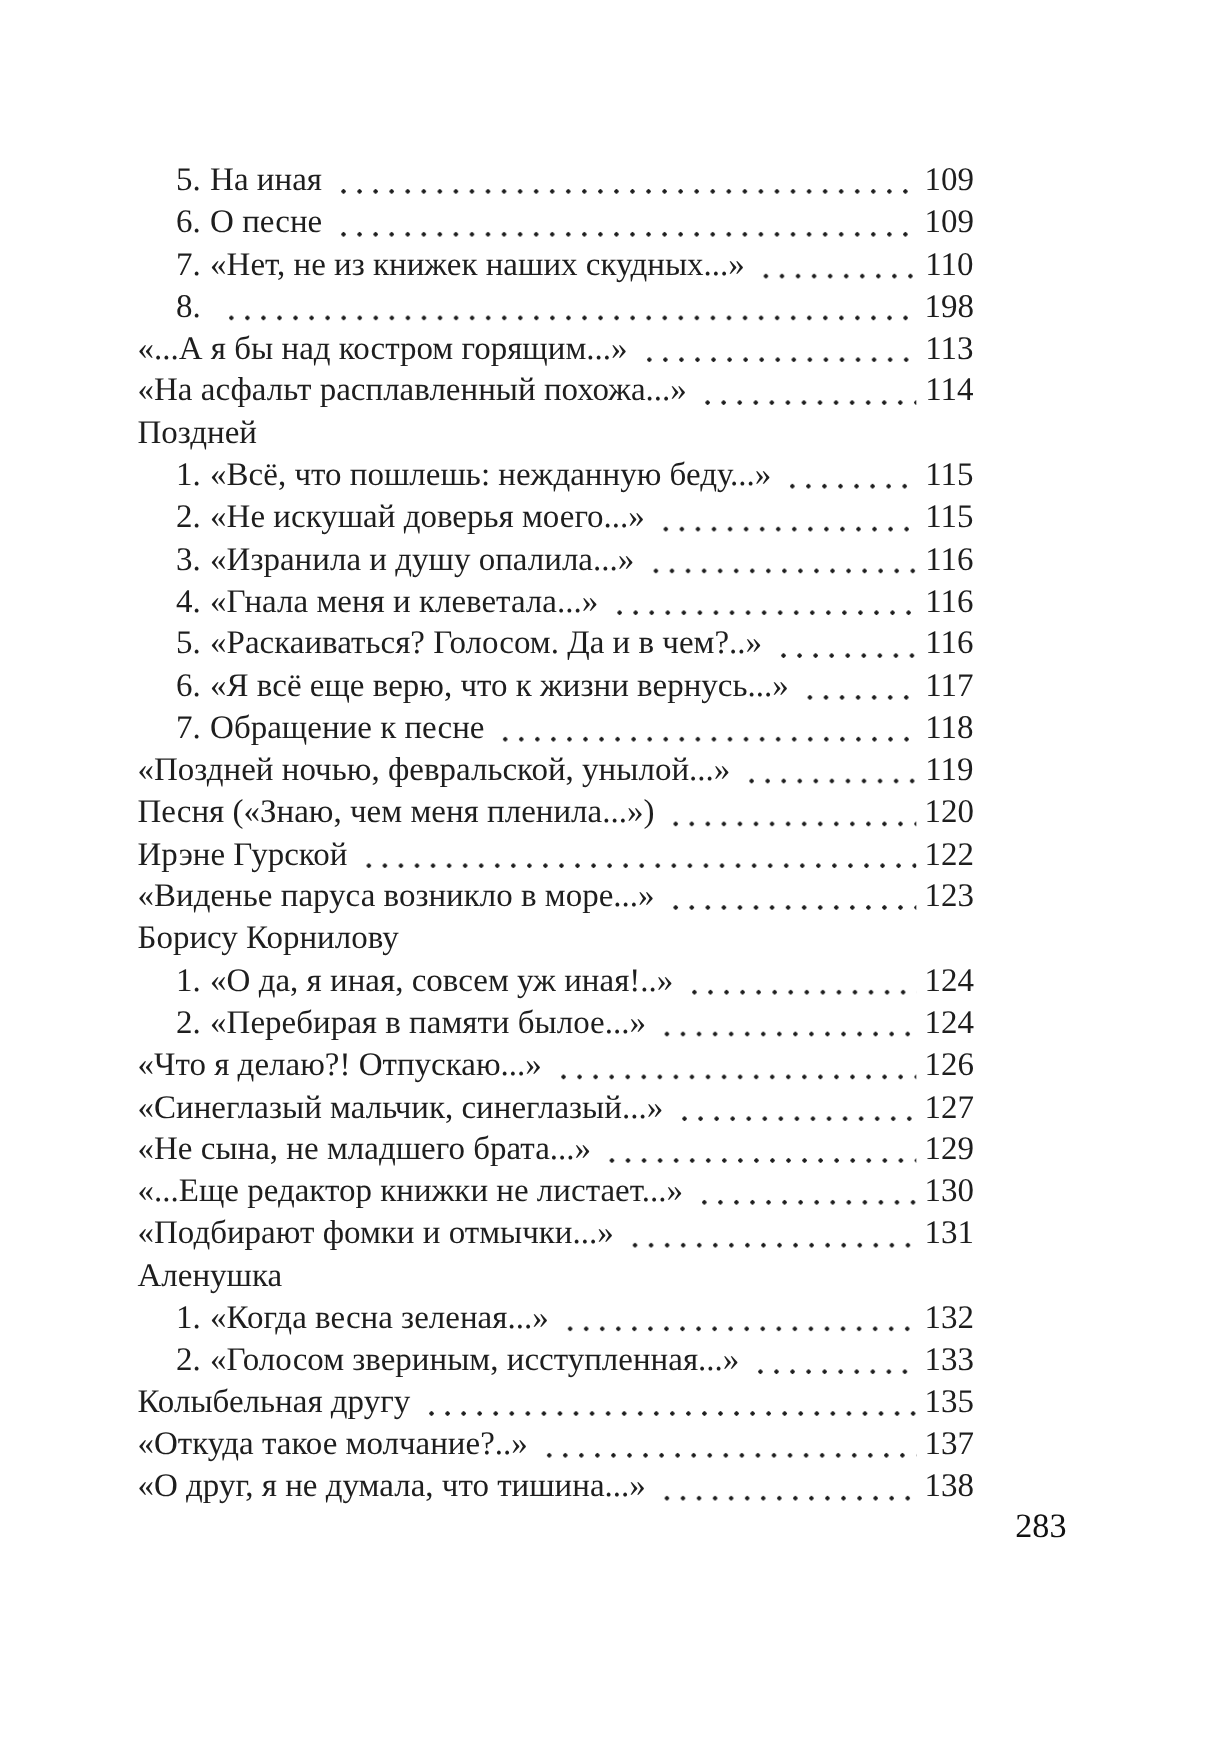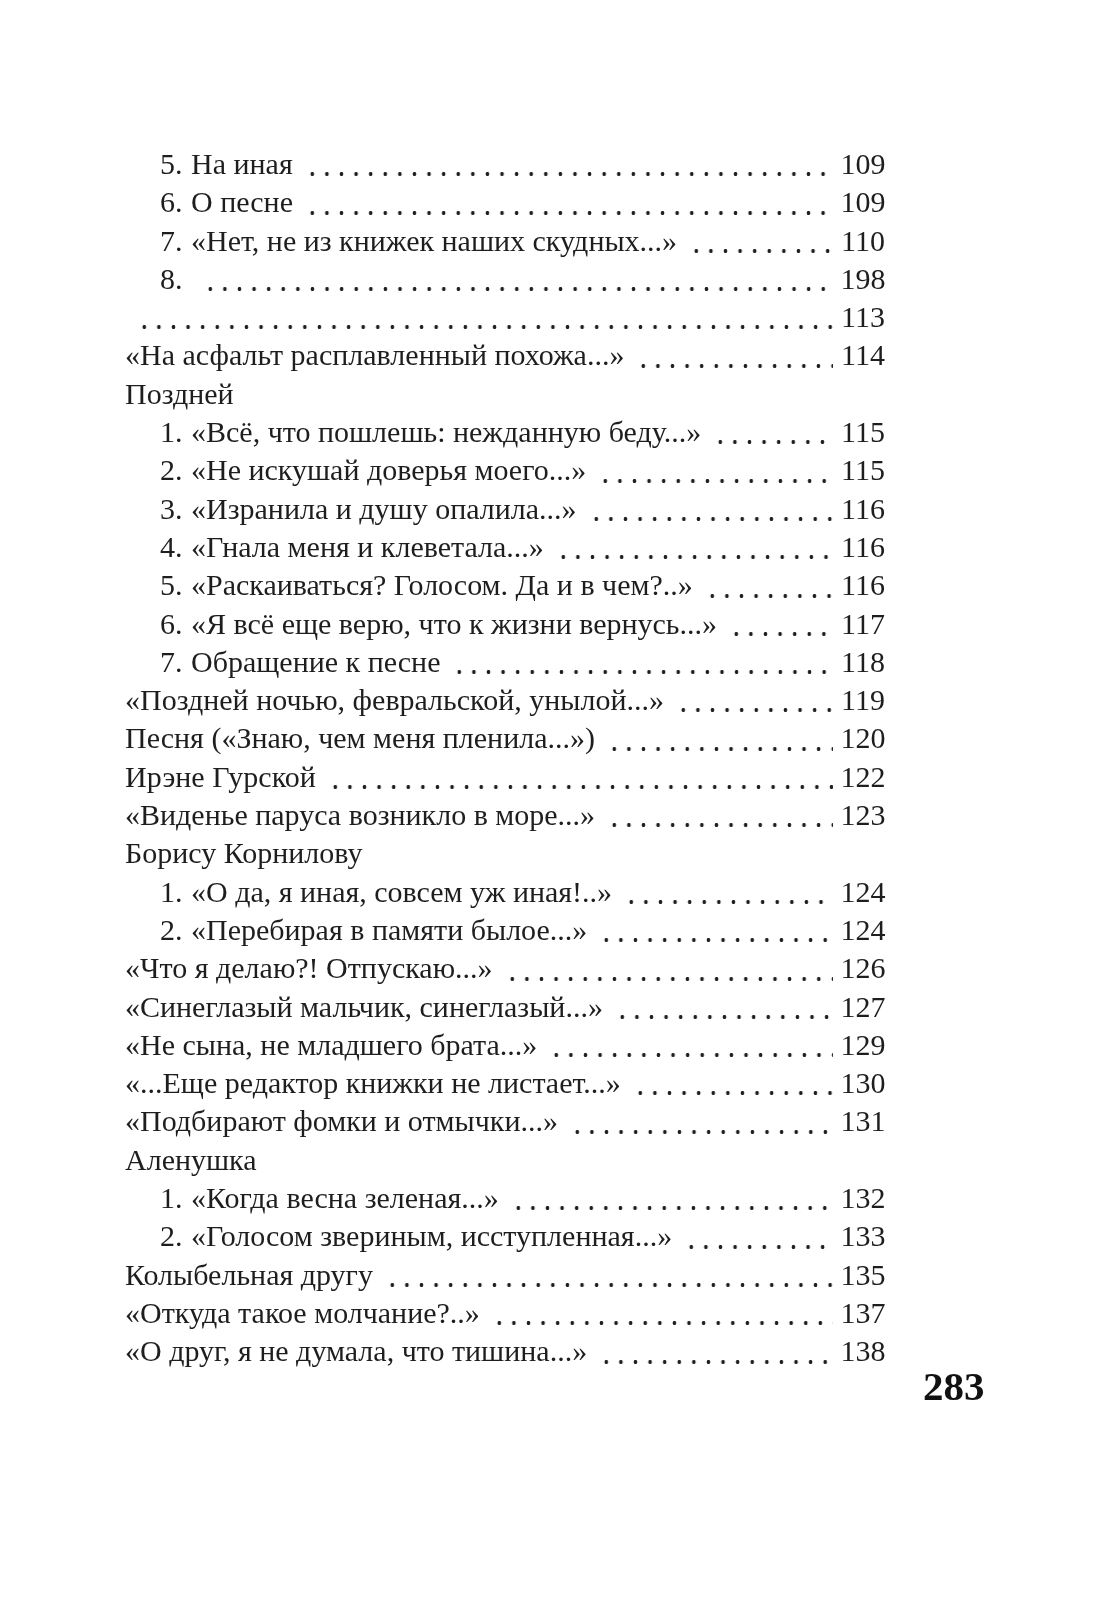--- a/index.html
+++ b/index.html
@@ -45,22 +45,22 @@
   }
   .page-num {
     flex: 0 0 auto;
     min-width: 48px;
     text-align: center;
   }
   .folio {
     position: absolute;
     left: 923px;
     top: 1371px;
-    font-size: 41px;
-    font-weight: bold;
+    font-size: 31px;
+    font-weight: normal;
     color: #111111;
     line-height: 31px;
   }
 </style>
 </head>
 <body>
 
 <div class="page">
   <div class="toc" id="toc">
       <div class="row">
@@ -80,20 +80,21 @@
         <span class="title">«Нет, не из книжек наших скудных...»</span>
         <span class="leader"></span>
         <span class="page-num">110</span>
       </div>
       <div class="row">
         <span class="num">8.</span>
         <span class="leader"></span>
         <span class="page-num">198</span>
       </div>
       <div class="row">
+        <span class="title">«...А я бы над костром горящим...»</span>
         <span class="leader"></span>
         <span class="page-num">113</span>
       </div>
       <div class="row">
         <span class="title">«На асфальт расплавленный похожа...»</span>
         <span class="leader"></span>
         <span class="page-num">114</span>
       </div>
       <div class="row">
         <span class="title">Поздней</span>

